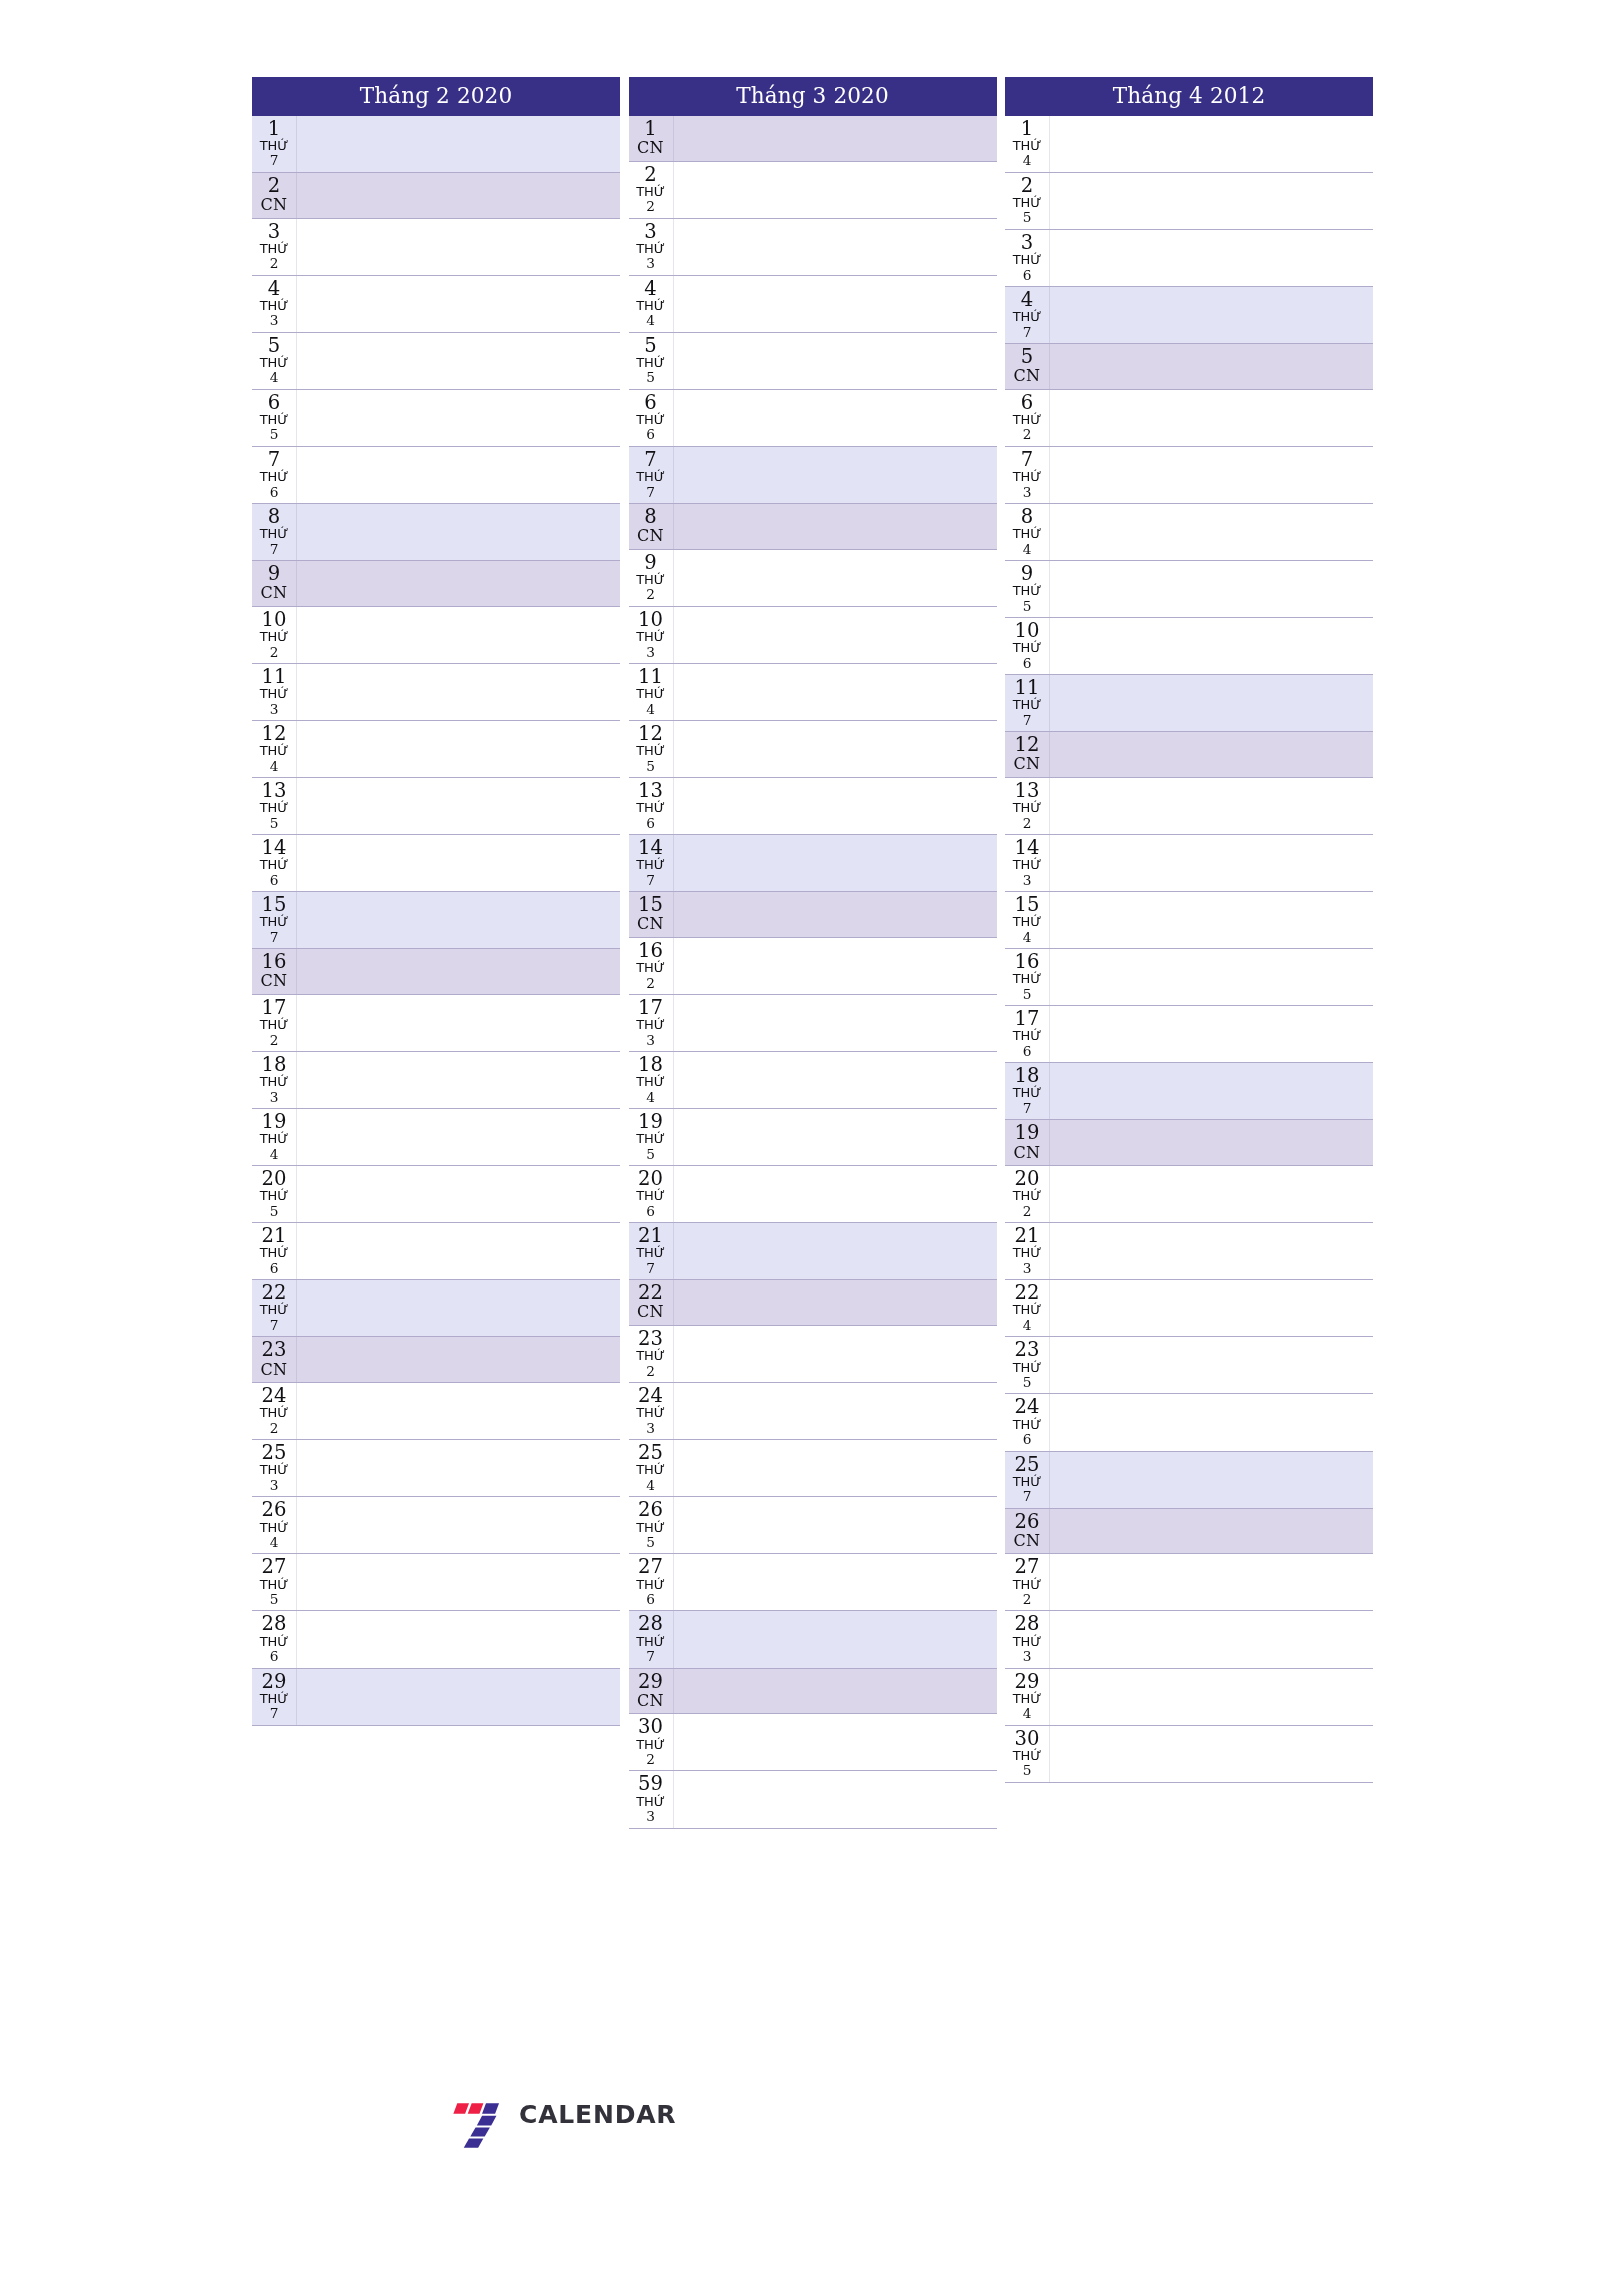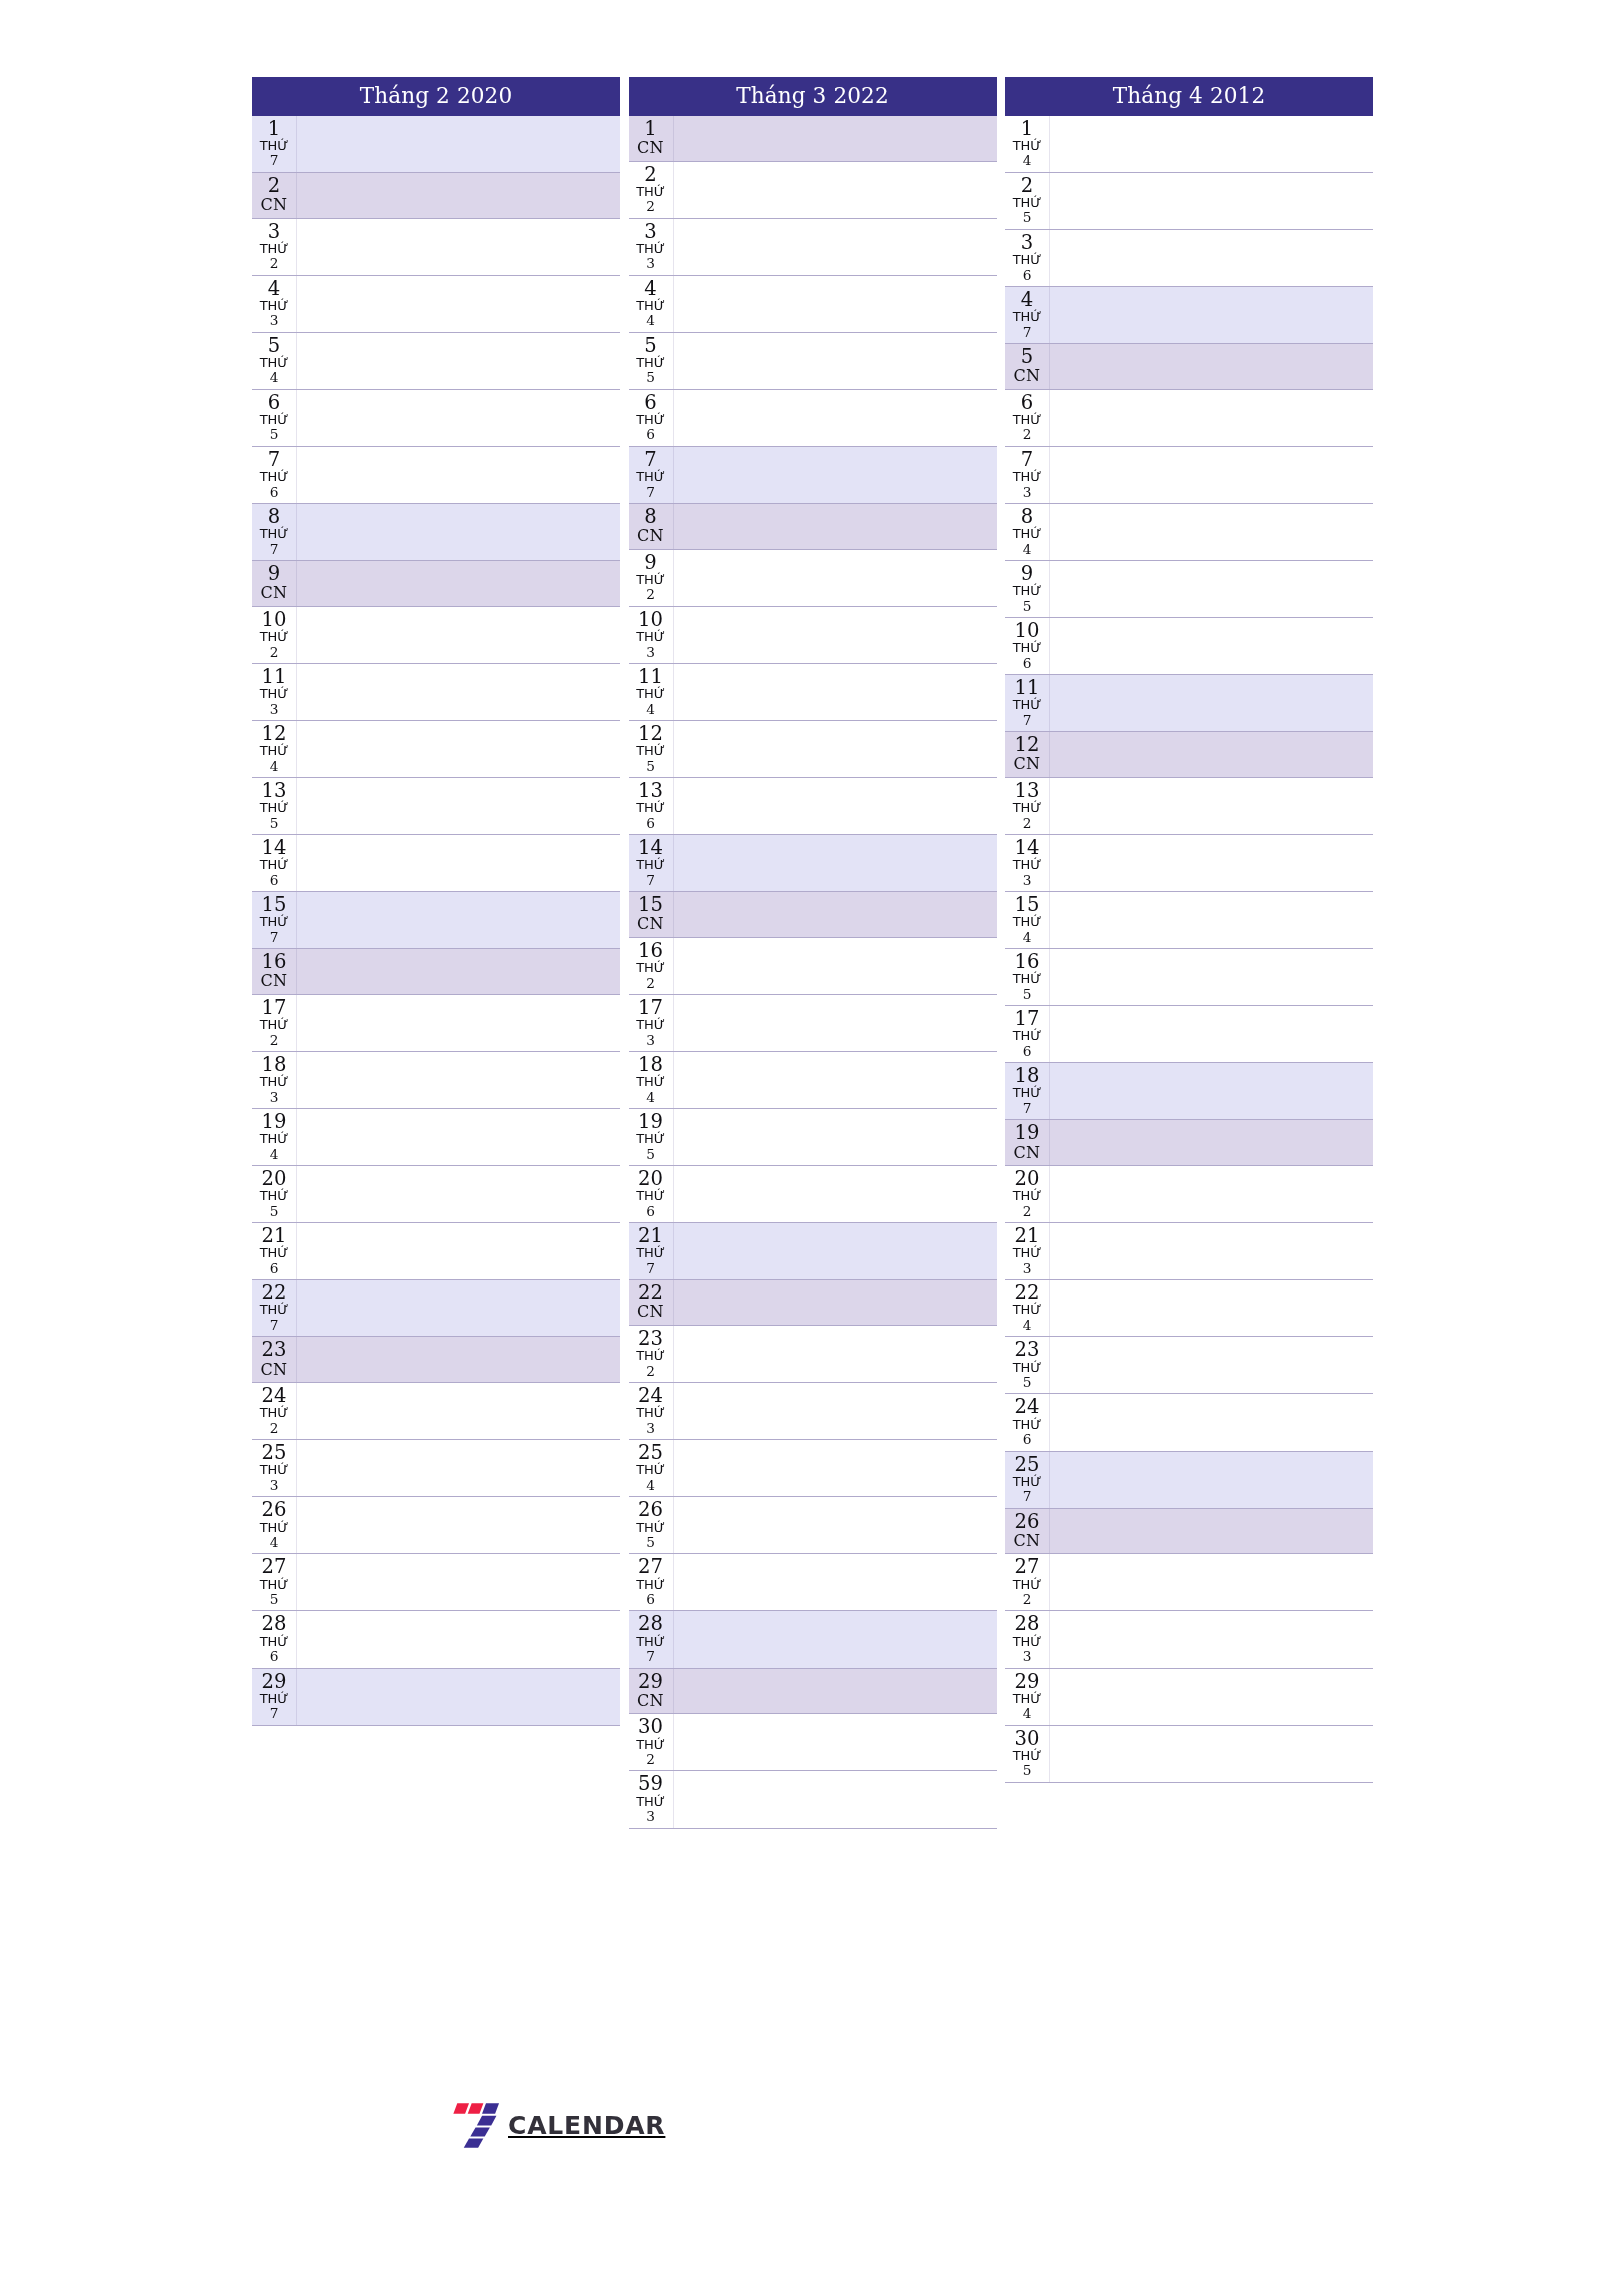--- a/index.html
+++ b/index.html
@@ -95,23 +95,22 @@
     width: 0.7px;
     background: rgba(140,132,178,0.22);
     z-index: 1;
   }
   
   .logo-wrap {
     position: absolute;
     left: 452px;
     top: 2102px;
     display: flex;
-    align-items: center;
-    gap: 5px;
-    text-decoration: underline;
+    align-items: flex-start;
+    gap: 16px;
   }
   .logo-mark {
     position: relative;
     width: 51px;
     height: 47px;
   }
   .logo-text {
     font-family: "DejaVu Sans", sans-serif;
     font-weight: bold;
     font-size: 25px;
@@ -410,21 +409,21 @@
               <span class="daynum">29</span>
               <span class="wd">
                 <span class="wd-word">THỨ</span>
                 <span class="wd-num">7</span>
               </span>
             </div>
           </div>
         </div>
       </div>
       <div class="month-col">
-        <div class="month-header">Tháng 3 2022</div>
+        <div class="month-header">Tháng 3 2020</div>
         <div class="days">
           <div class="day-row sun">
             <div class="vdiv"></div>
             <div class="label-col">
               <span class="daynum">1</span>
               <span class="wd">
                 <span class="wd-cn">CN</span>
               </span>
             </div>
           </div>

